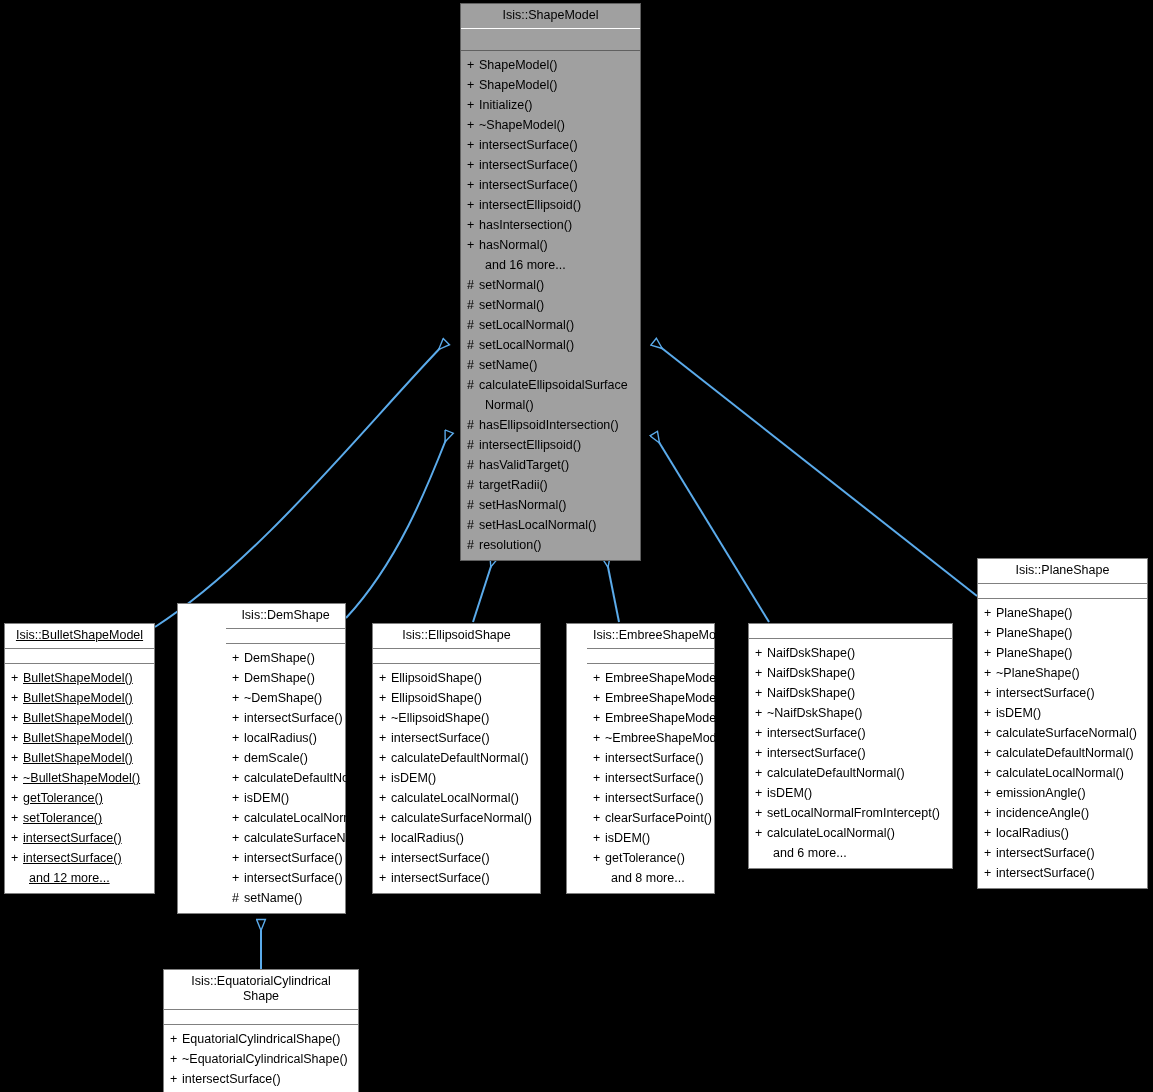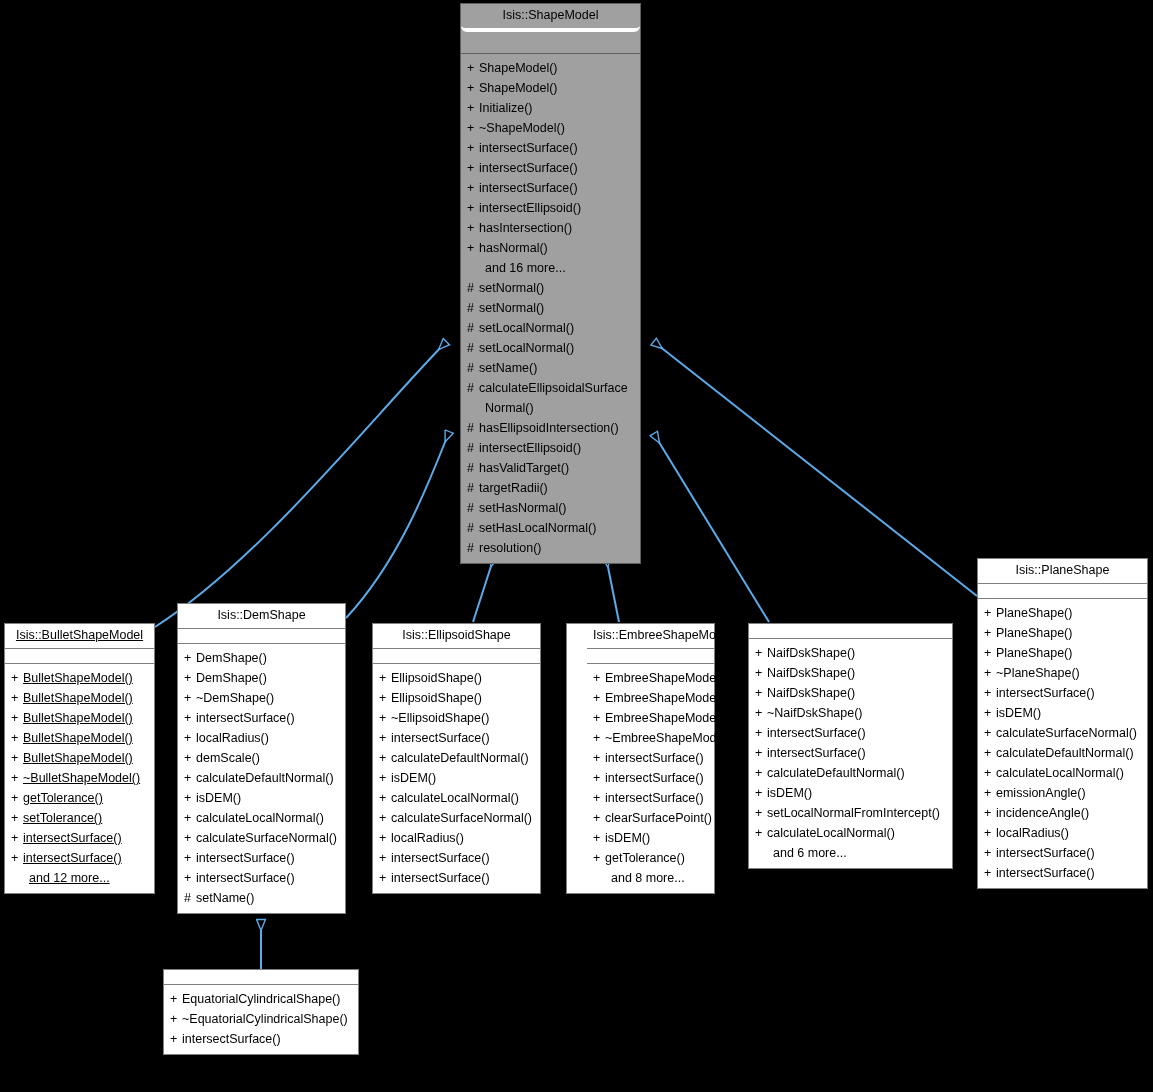--- a/index.html
+++ b/index.html
@@ -37,22 +37,21 @@
   .box-title {
     box-sizing: border-box;
     text-align: center;
     font-size: 12.5px;
     color: #000000;
     padding: 4px 6px 5px 6px;
     border-bottom: 1px solid #808080;
     line-height: 15px;
   }
   .uml-box.root .box-title {
-    border-bottom: 4px solid #ffffff;
-    border-radius: 6px;
+    border-bottom: 1px solid #ffffff;
   }
   .box-attrs {
     box-sizing: border-box;
     height: 15px;
     border-bottom: 1px solid #808080;
   }
   .uml-box.root .box-attrs {
     height: 22px;
     border-bottom: 1px solid #606060;
   }
@@ -145,21 +144,21 @@
         <div class="method"><span class="vis">+</span><span>BulletShapeModel()</span></div>
         <div class="method"><span class="vis">+</span><span>~BulletShapeModel()</span></div>
         <div class="method"><span class="vis">+</span><span>getTolerance()</span></div>
         <div class="method"><span class="vis">+</span><span>setTolerance()</span></div>
         <div class="method"><span class="vis">+</span><span>intersectSurface()</span></div>
         <div class="method"><span class="vis">+</span><span>intersectSurface()</span></div>
         <div class="method more"><span>and 12 more...</span></div>
       </div>
   </div>
 
-  <div class="uml-box" style="left:177px; top:603px; width:169px;">
+  <div class="uml-box" style="left:177px; top:603px; width:169px;padding-left:48px;">
     <div class="box-title">Isis::DemShape</div>
     <div class="box-attrs"></div>
     <div class="box-methods">
         <div class="method"><span class="vis">+</span><span>DemShape()</span></div>
         <div class="method"><span class="vis">+</span><span>DemShape()</span></div>
         <div class="method"><span class="vis">+</span><span>~DemShape()</span></div>
         <div class="method"><span class="vis">+</span><span>intersectSurface()</span></div>
         <div class="method"><span class="vis">+</span><span>localRadius()</span></div>
         <div class="method"><span class="vis">+</span><span>demScale()</span></div>
         <div class="method"><span class="vis">+</span><span>calculateDefaultNormal()</span></div>
@@ -240,20 +239,24 @@
         <div class="method"><span class="vis">+</span><span>calculateLocalNormal()</span></div>
         <div class="method"><span class="vis">+</span><span>emissionAngle()</span></div>
         <div class="method"><span class="vis">+</span><span>incidenceAngle()</span></div>
         <div class="method"><span class="vis">+</span><span>localRadius()</span></div>
         <div class="method"><span class="vis">+</span><span>intersectSurface()</span></div>
         <div class="method"><span class="vis">+</span><span>intersectSurface()</span></div>
       </div>
   </div>
 
   <div class="uml-box" style="left:163px; top:969px; width:196px;">
+    <div class="box-title">
+      <span>Isis::EquatorialCylindrical</span><br>
+      <span>Shape</span>
+    </div>
     <div class="box-attrs"></div>
     <div class="box-methods">
         <div class="method"><span class="vis">+</span><span>EquatorialCylindricalShape()</span></div>
         <div class="method"><span class="vis">+</span><span>~EquatorialCylindricalShape()</span></div>
         <div class="method"><span class="vis">+</span><span>intersectSurface()</span></div>
       </div>
   </div>
 
 </div>
 

